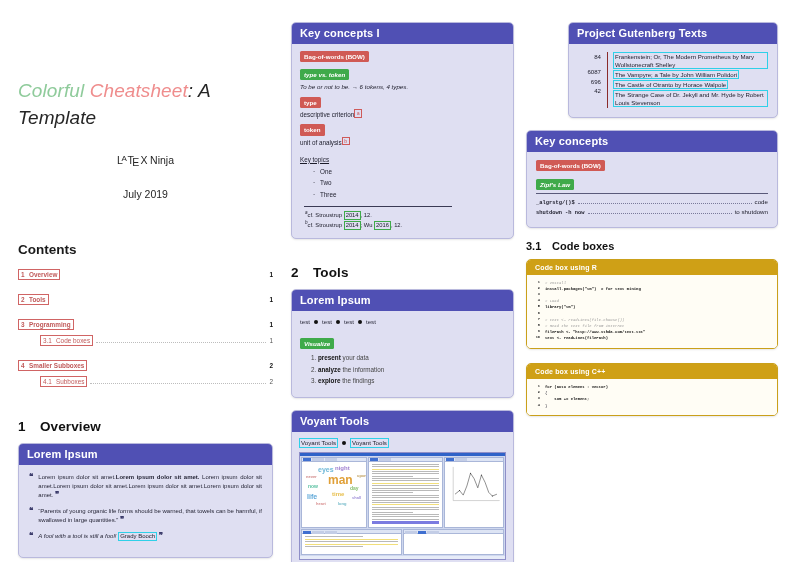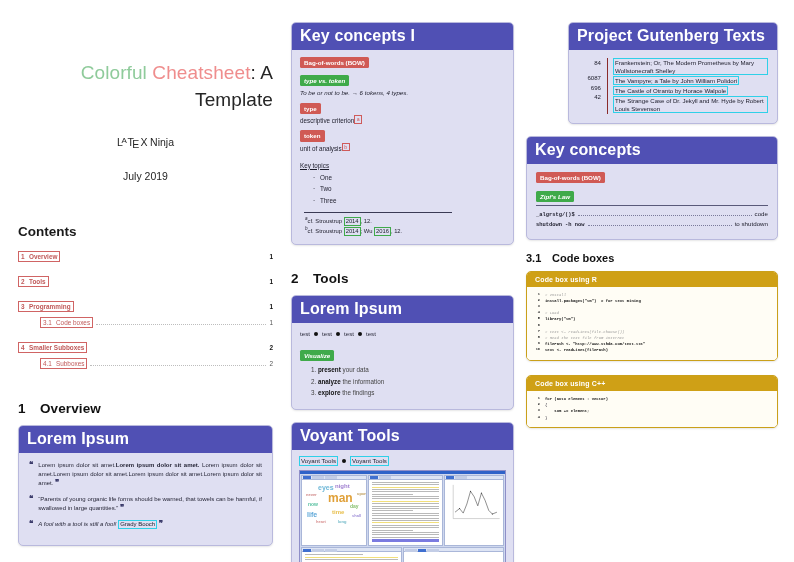--- a/index.html
+++ b/index.html
@@ -15,22 +15,22 @@
   .page { position: relative; width: 794px; height: 562px; display:flex; }
 
   
   .col { position: relative; }
   .col-left   { width: 285px; padding: 0 12px 0 18px; }
   .col-mid    { width: 235px; padding: 0 6px; }
   .col-right  { width: 274px; padding: 0 16px 0 6px; }
 
   
   .doc-title {
-    text-align:right; font-size:19px; font-weight:400;
-    line-height:1.42; margin-top:60px; color:#262626; letter-spacing:0.1px;
+    text-align:left; font-size:19px; font-weight:400;
+    line-height:1.42; margin-top:78px; color:#262626; letter-spacing:0.1px;font-style:italic;
   }
   .t-colorful { color:#8fcb9b; }
   .t-cheat    { color:#ef8d8d; }
   .doc-author { text-align:center; font-size:10.5px; margin-top:22px; color:#262626;}
   .doc-date   { text-align:center; font-size:10.5px; margin-top:22px; color:#262626;}
   .latex { font-size:10.5px; letter-spacing:-0.3px;}
   .latex .a { font-size:8px; position:relative; top:-3px; left:-1px;}
   .latex .e { font-size:10.5px; position:relative; top:2px; left:-1.5px;}
 
   
@@ -64,21 +64,21 @@
   .toc-row.sub .toc-link .tnum { min-width:13px; }
 
   
   .tbox {
     border-radius:5px; overflow:hidden; border:1px solid #b9b9dd;
     background:#dfdff2; margin-bottom:12px;
     box-shadow:0 1px 2px rgba(0,0,0,0.10);
   }
   .tbox-title {
     background:#5050b4; color:#ffffff; font-weight:700;
-    font-size:16px; padding:4px 8px 5px 8px; letter-spacing:0.15px;
+    font-size:11px; padding:4px 8px 5px 8px; letter-spacing:0.15px;
   }
   .tbox-body { padding:7px 8px 8px 8px; font-size:6.3px; line-height:1.45; color:#1c1c2a; }
 
   .tbox.gold { border:1px solid #caa01a; background:#fdf9ec; }
   .tbox.gold .tbox-title { background:#cfa016; color:#ffffff; font-size:7px; padding:4px 8px; font-weight:700;}
   .tbox.gold .tbox-body { background:#fffdf5; padding:5px 6px 6px 6px; }
 
   
   .chip {
     display:inline-block; color:#fff; font-weight:700; font-size:6.2px;

